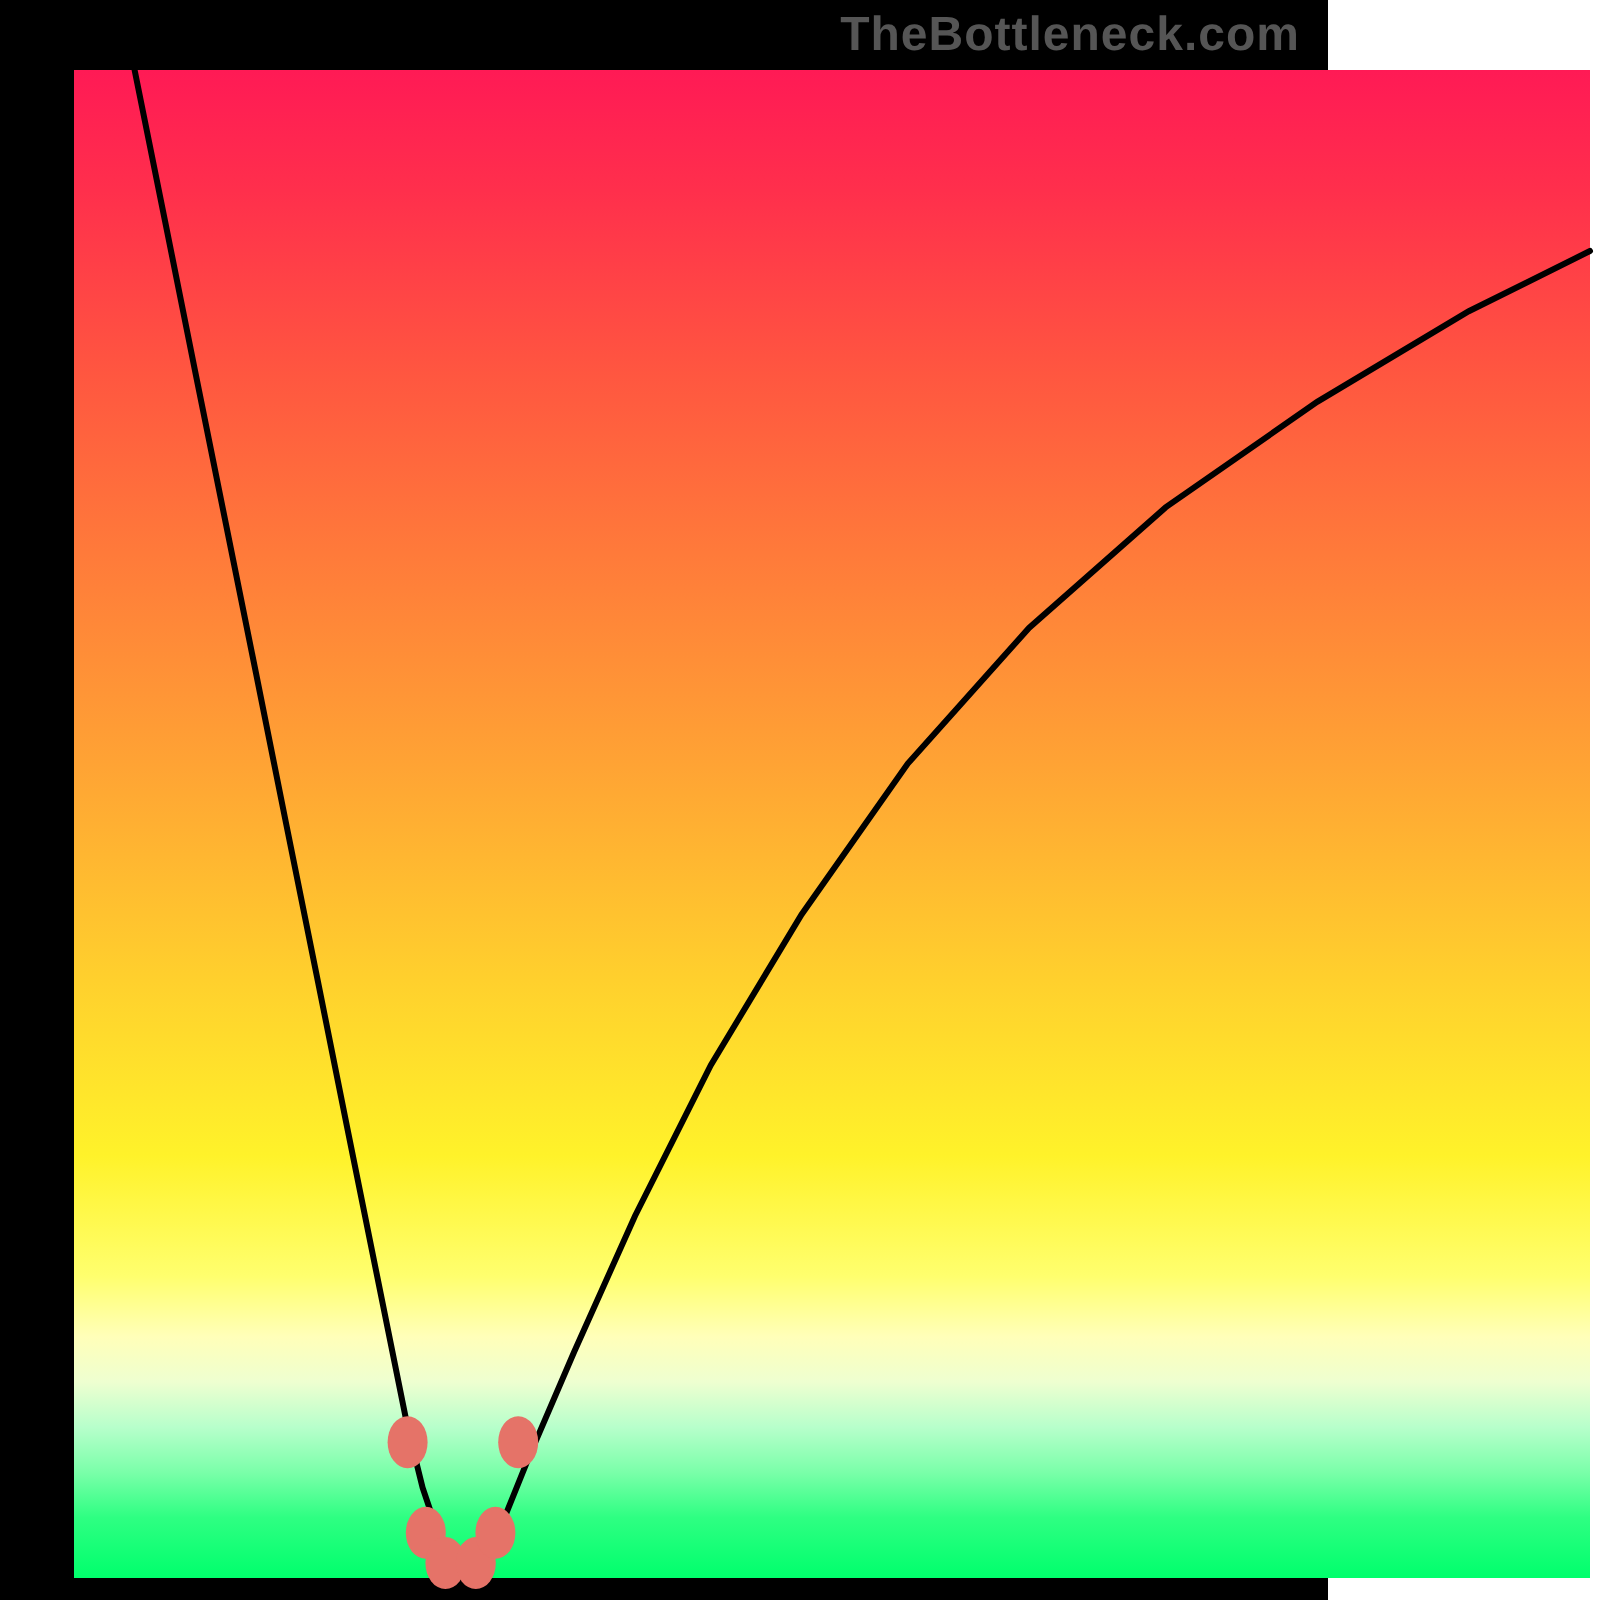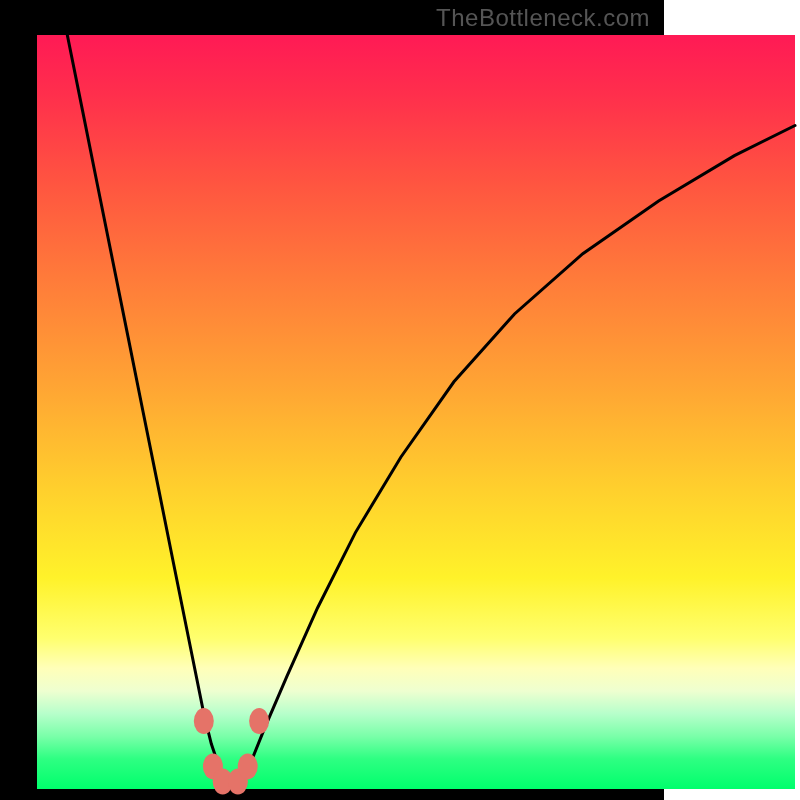--- a/index.html
+++ b/index.html
@@ -2,20 +2,21 @@
 <html><head>
 <meta charset="utf-8">
 <style>
   * { margin: 0; padding: 0; box-sizing: border-box; }
   html, body { width: 800px; height: 800px; overflow: hidden; }
   .frame {
     width: 664px;
     height: 800px;
     background: #000;
     position: relative;
+    font-weight: bold;
   }
   .watermark {
     position: absolute;
     top: 4px;
     right: 14px;
     font-family: Arial, Helvetica, sans-serif;
     font-size: 24px;
     color: #555;
     letter-spacing: 0.5px;
     z-index: 5;

